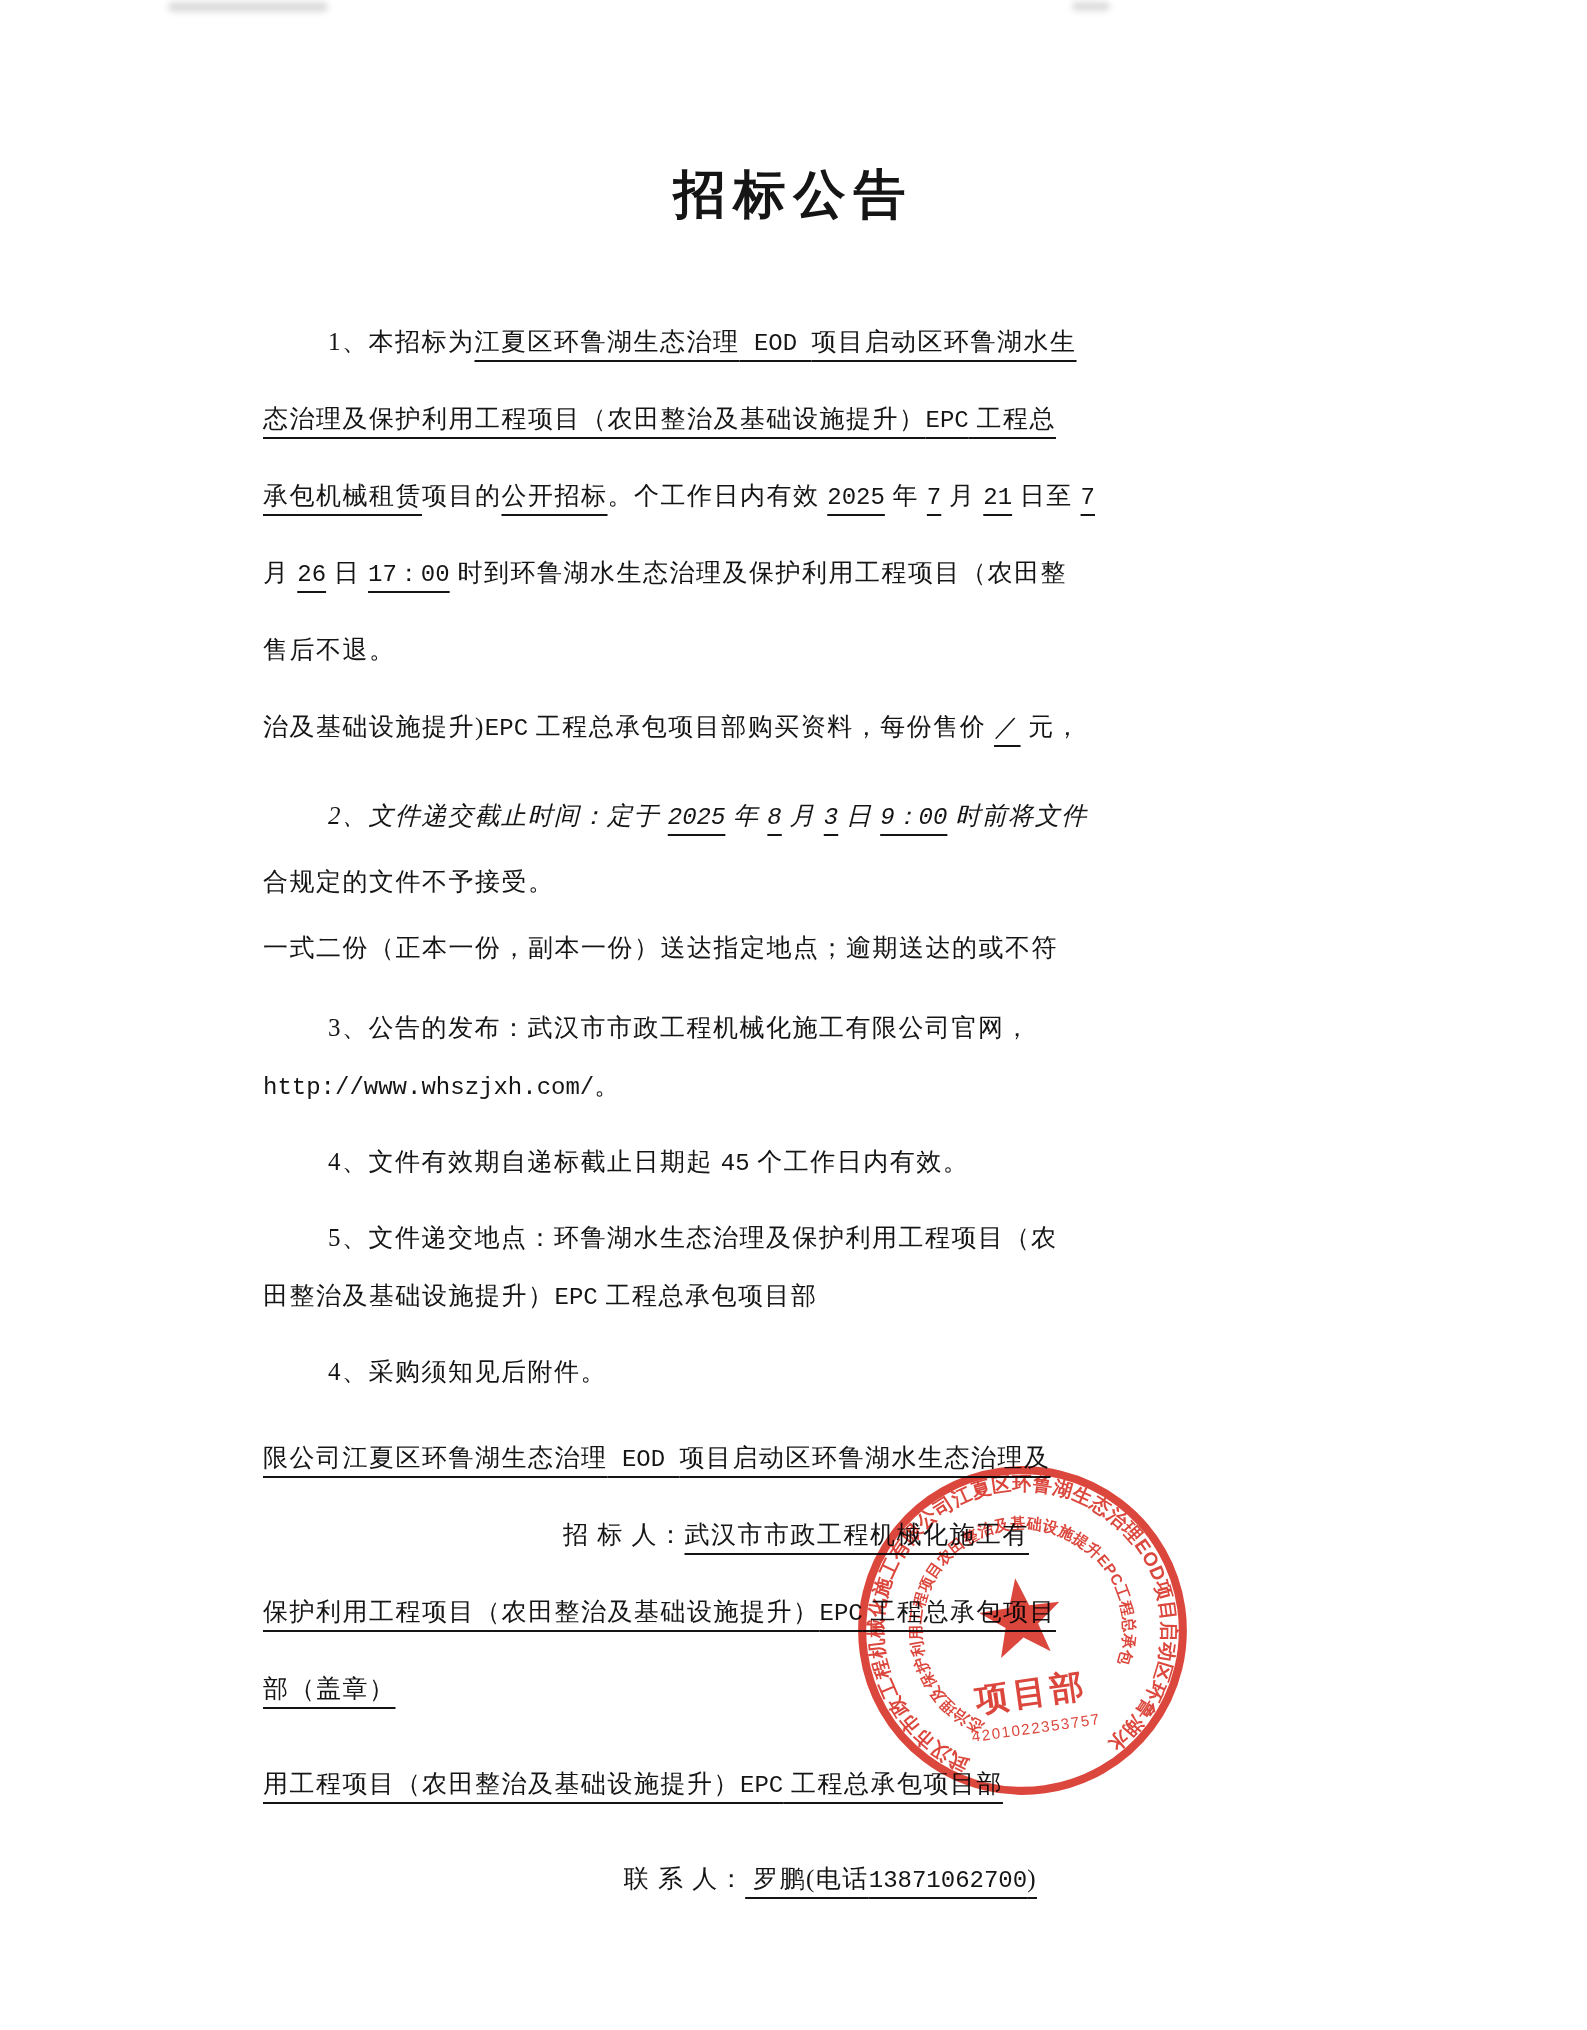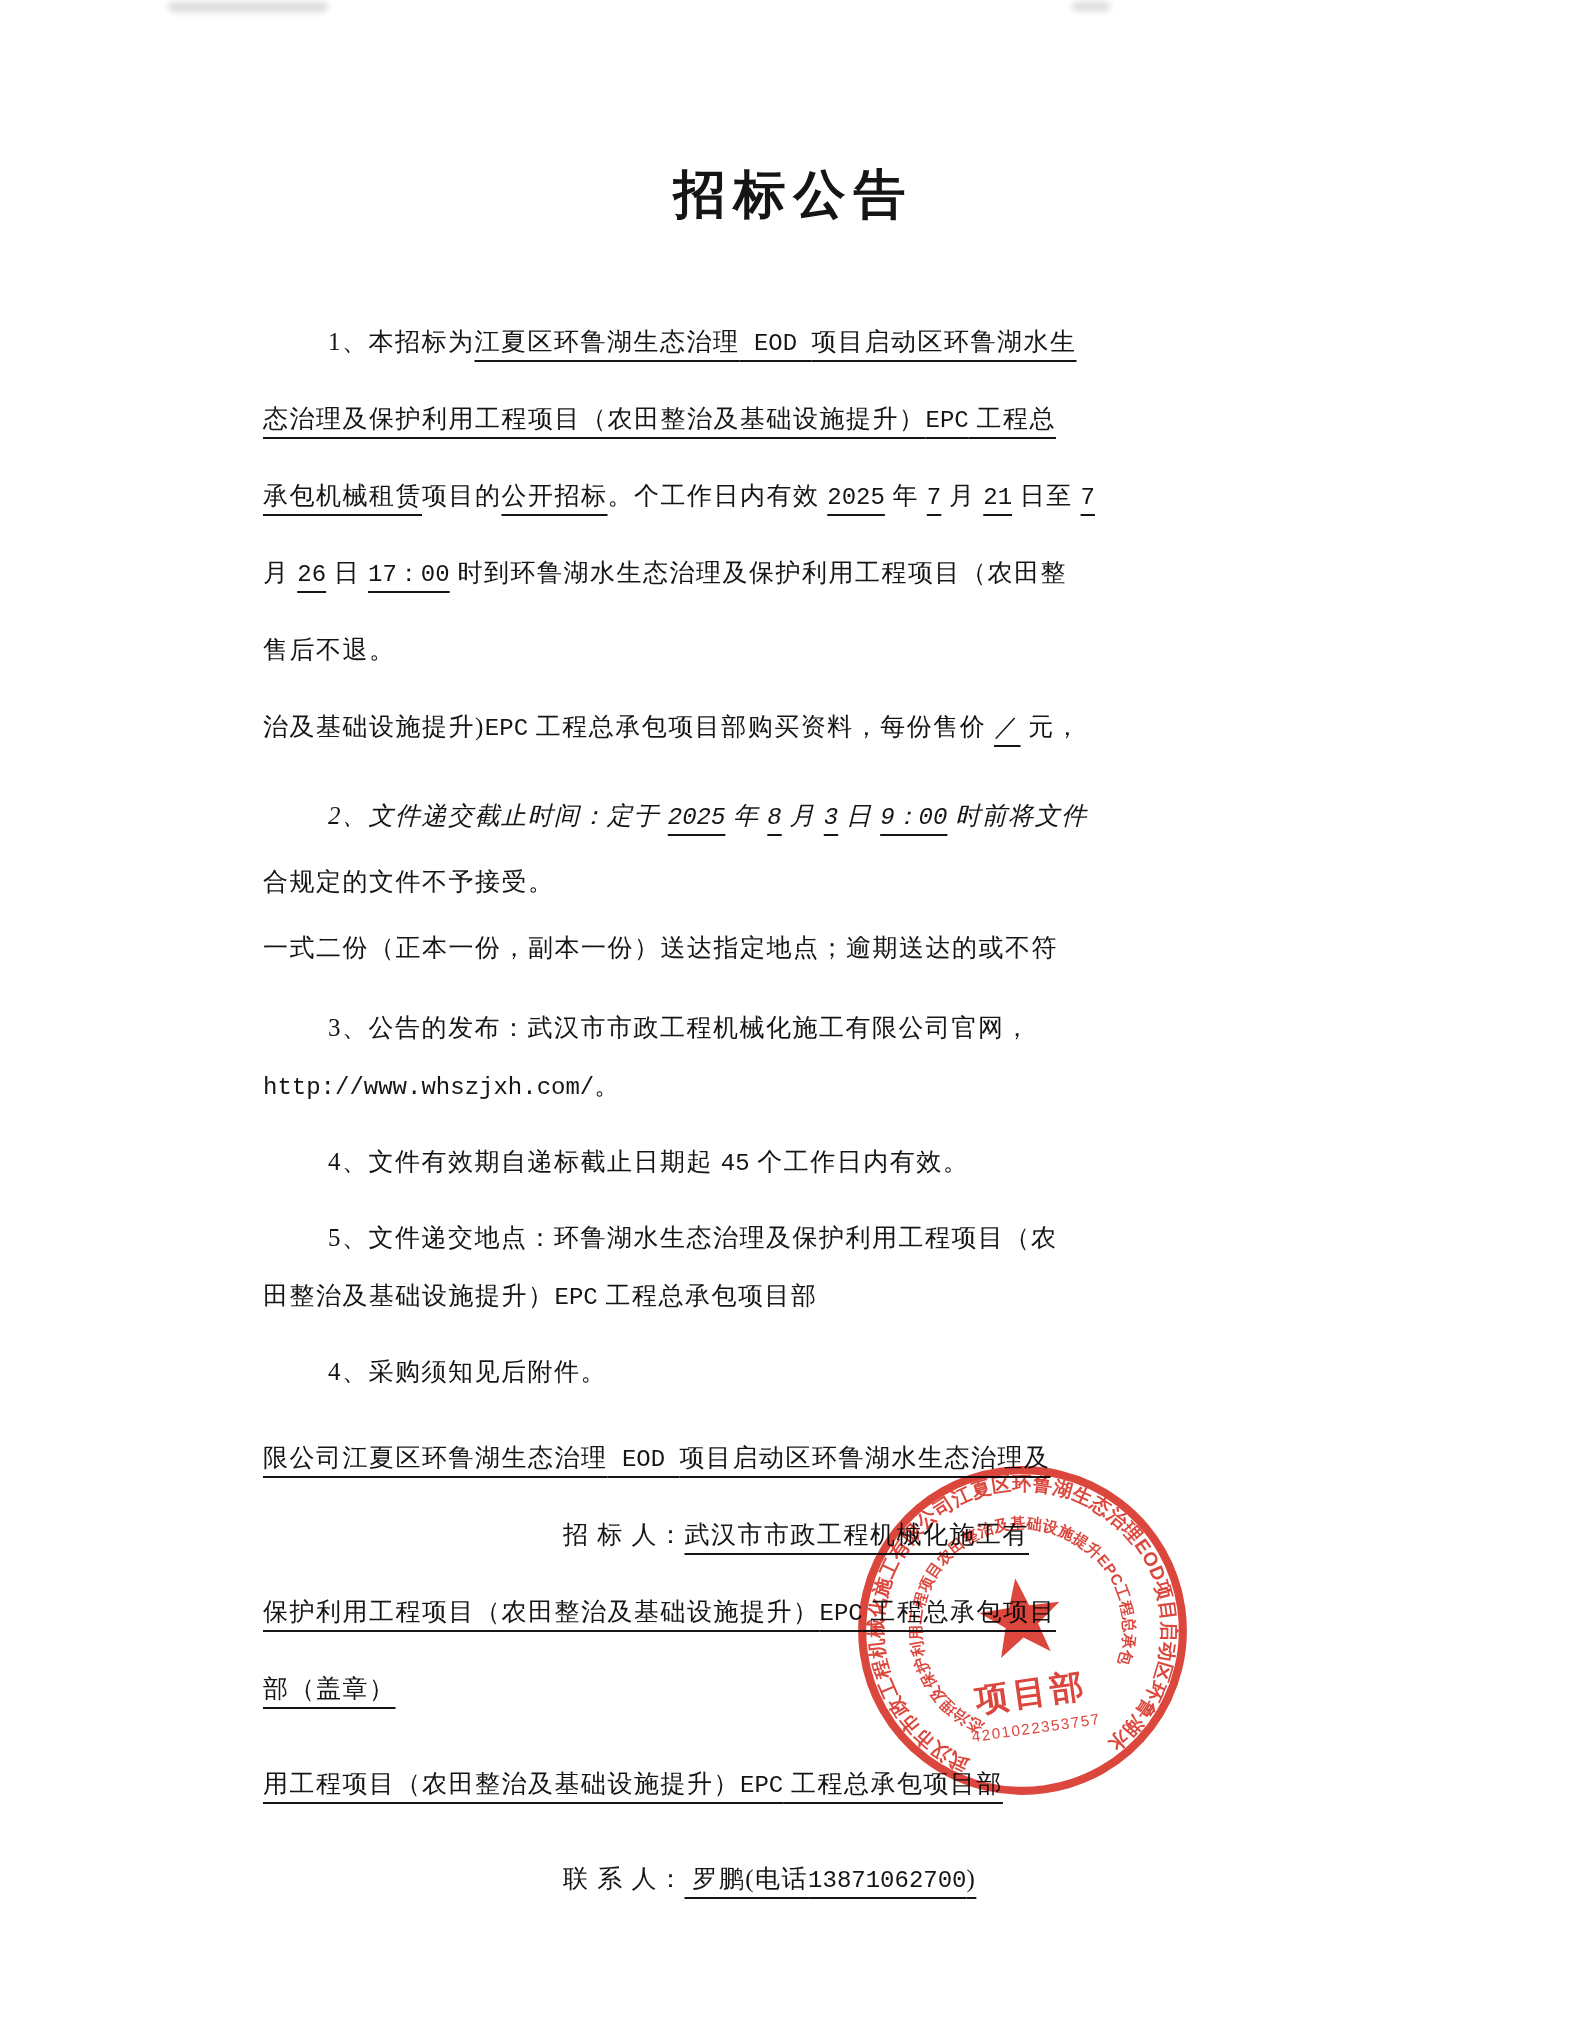--- a/index.html
+++ b/index.html
@@ -72,21 +72,21 @@
     <div class="para wide">
       <div class="line"><span class="u">限公司江夏区环鲁湖生态治理</span><span class="u mono"> EOD </span><span class="u">项目启动区环鲁湖水生态治理及</span></div>
       <div class="line" style="padding-left: 300px;"><span>招 标 人：</span><span class="u">武汉市市政工程机械化施工有</span></div>
       <div class="line"><span class="u">保护利用工程项目（农田整治及基础设施提升）</span><span class="u mono">EPC</span><span class="u"> 工程总承包项目</span></div>
       <div class="line"><span class="u">部（盖章）</span></div>
     </div>
     <div class="para wide">
       <div class="line"><span class="u">用工程项目（农田整治及基础设施提升）</span><span class="u mono">EPC</span><span class="u"> 工程总承包项目部</span></div>
     </div>
     <div class="para wide">
-      <div class="line" style="padding-left: 300px;"><span>联 系 人：</span><span class="u"> 罗鹏(电话</span><span class="u mono">13871062700</span><span class="u">)</span></div>
+      <div class="line" style="padding-left: 300px; text-align: right;"><span>联 系 人：</span><span class="u"> 罗鹏(电话</span><span class="u mono">13871062700</span><span class="u">)</span></div>
     </div>
   </div>
 
 <svg class="seal" viewBox="0 0 340 340" aria-hidden="true">
   <defs>
     <path id="arcOuter" d="M 101 289 A 138 138 0 1 1 239 289" fill="none"></path>
     <path id="arcInner" d="M 120 256 A 100 100 0 1 1 220 256" fill="none"></path>
   </defs>
   <circle cx="170" cy="170" r="158" fill="none" stroke="#d9372c" stroke-width="8"></circle>
   <text class="arc-outer">

